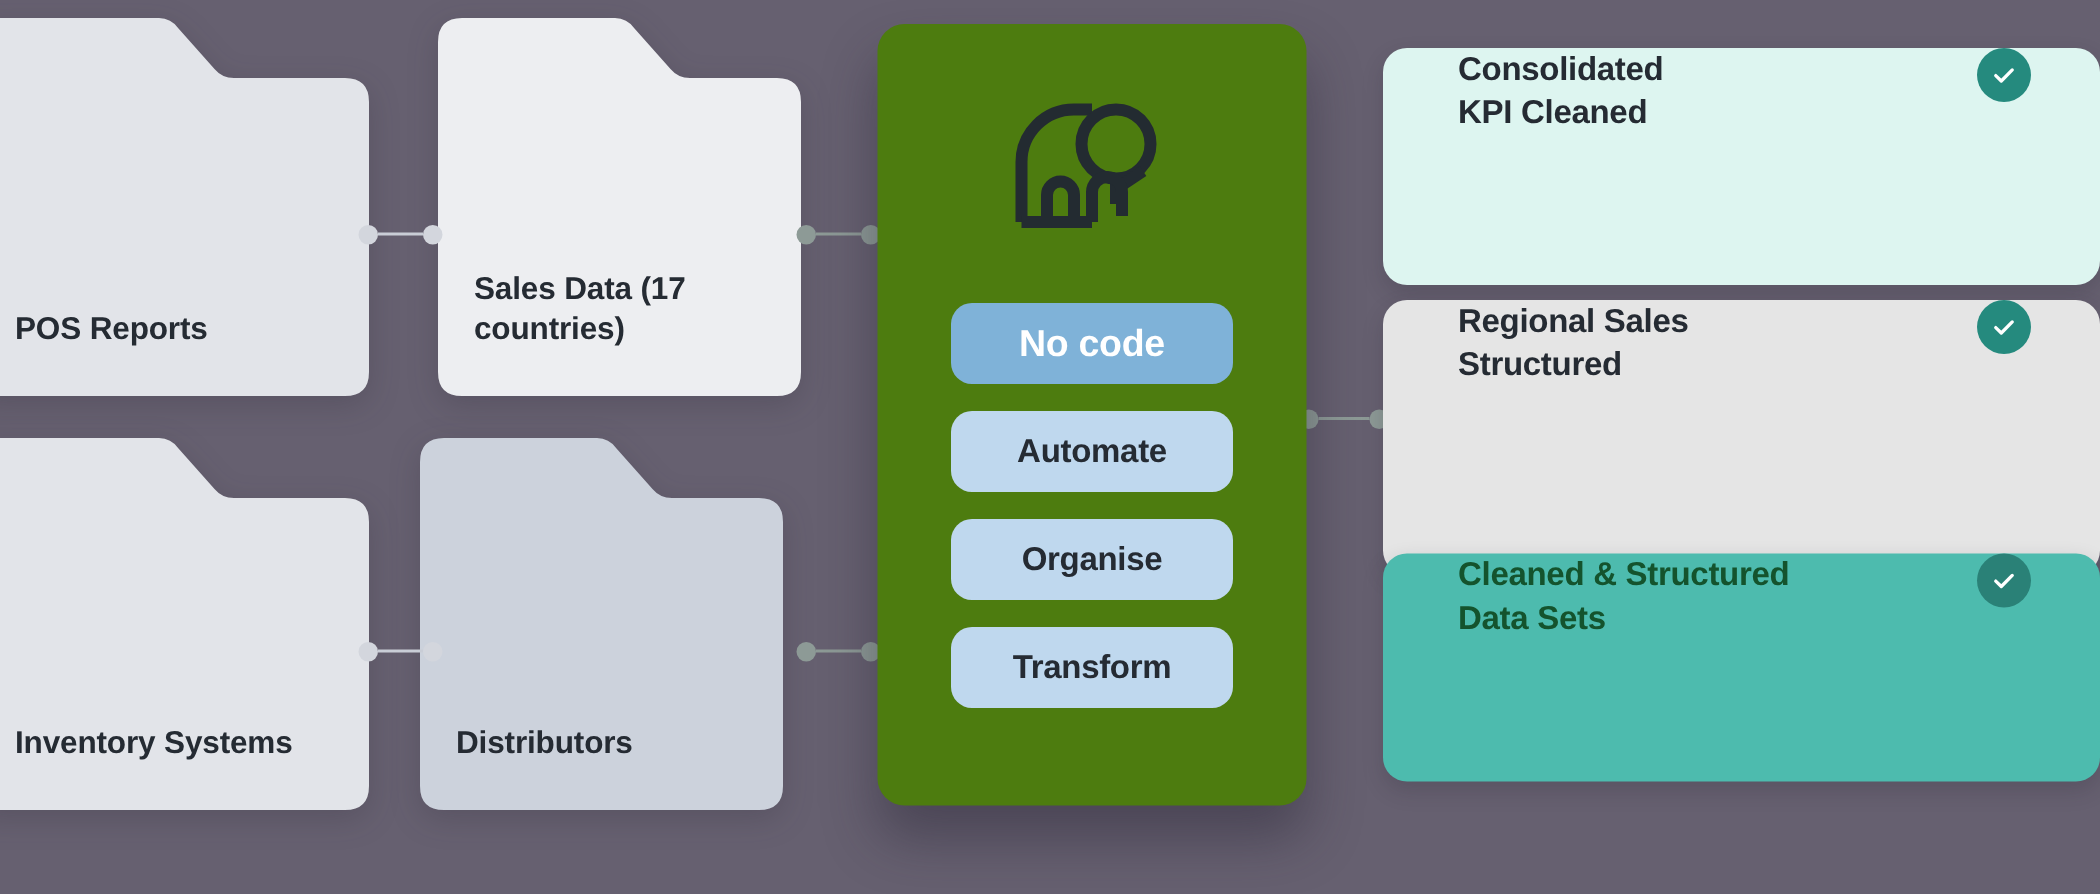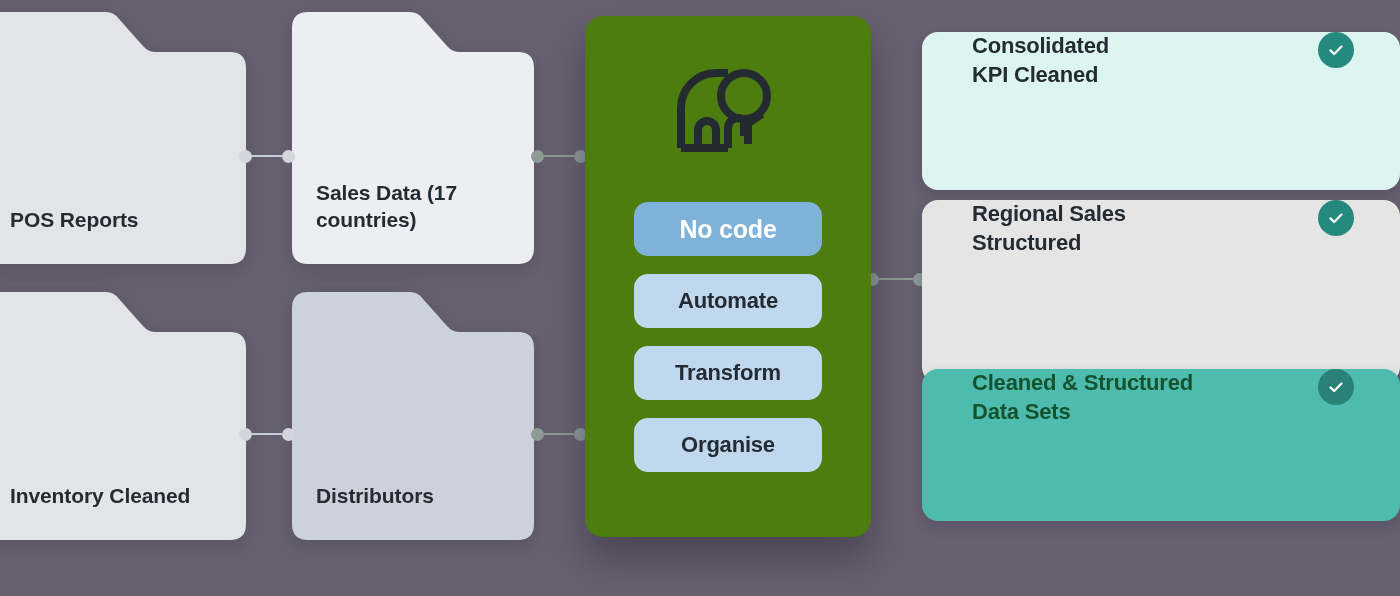--- a/index.html
+++ b/index.html
@@ -47,21 +47,21 @@
     color: #252b33;
     letter-spacing: -0.1px;
   }
   .folder.bleed-left .folder-label {
     left: 24px;
   }
 
   #folder-pos        { left: -14px;  top: 12px;  width: 260px; height: 252px; }
   #folder-sales      { left: 292px;  top: 12px;  width: 242px; height: 252px; }
   #folder-inventory  { left: -14px;  top: 292px; width: 260px; height: 248px; }
-  #folder-distrib    { left: 292px;  top: 292px; width: 242px; height: 248px; }
+  #folder-distrib    { left: 280px;  top: 292px; width: 242px; height: 248px; }
 
   
   .connector {
     position: absolute;
     height: 14px;
     display: flex;
     align-items: center;
   }
   .connector .dot {
     width: 13px;
@@ -205,21 +205,21 @@
     <svg class="folder-shape" viewBox="0 0 242 252" preserveAspectRatio="none">
       <path d="M0 16 Q0 0 16 0 L118 0 Q126 0 131 7 L155 34 Q160 40 168 40 L226 40 Q242 40 242 56 L242 236 Q242 252 226 252 L16 252 Q0 252 0 236 Z" fill="#edeef1"></path>
     </svg>
     <div class="folder-label">Sales Data (17 countries)</div>
   </div>
 
   <div class="folder bleed-left" id="folder-inventory">
     <svg class="folder-shape" viewBox="0 0 260 248" preserveAspectRatio="none">
       <path d="M0 6 Q0 0 6 0 L120 0 Q128 0 133 7 L157 34 Q162 40 170 40 L244 40 Q260 40 260 56 L260 232 Q260 248 244 248 L0 248 Z" fill="#e2e4e9"></path>
     </svg>
-    <div class="folder-label">Inventory Cleaned</div>
+    <div class="folder-label">Inventory Systems</div>
   </div>
 
   <div class="folder" id="folder-distrib">
     <svg class="folder-shape" viewBox="0 0 242 248" preserveAspectRatio="none">
       <path d="M0 16 Q0 0 16 0 L118 0 Q126 0 131 7 L155 34 Q160 40 168 40 L226 40 Q242 40 242 56 L242 232 Q242 248 226 248 L16 248 Q0 248 0 232 Z" fill="#ccd2dc"></path>
     </svg>
     <div class="folder-label">Distributors</div>
   </div>
 
   <div class="connector gray" id="conn-pos-sales">
@@ -270,22 +270,22 @@
         <path d="M56 84 L56 62 A9 9 0 0 1 74 62 L74 84" stroke="none"></path>
       </g>
       <g fill="none" stroke="#232b31" stroke-width="8" stroke-linecap="butt">
         <path d="M56 84 L56 64 A10 10 0 0 1 76 64 L76 80"></path>
       </g>
     </svg>
 
     <div id="hub-actions">
       <button class="hub-btn active">No code</button>
       <button class="hub-btn idle">Automate</button>
+      <button class="hub-btn idle">Organise</button>
       <button class="hub-btn idle">Transform</button>
-      <button class="hub-btn idle">Organise</button>
     </div>
   </div>
 
   <div class="out-panel" id="out-kpi">
     <div class="out-label">
       <span>Consolidated</span><br>
       <span>KPI Cleaned</span>
     </div>
     <span class="check-badge">
       <svg width="20" height="20" viewBox="0 0 20 20" aria-hidden="true">

